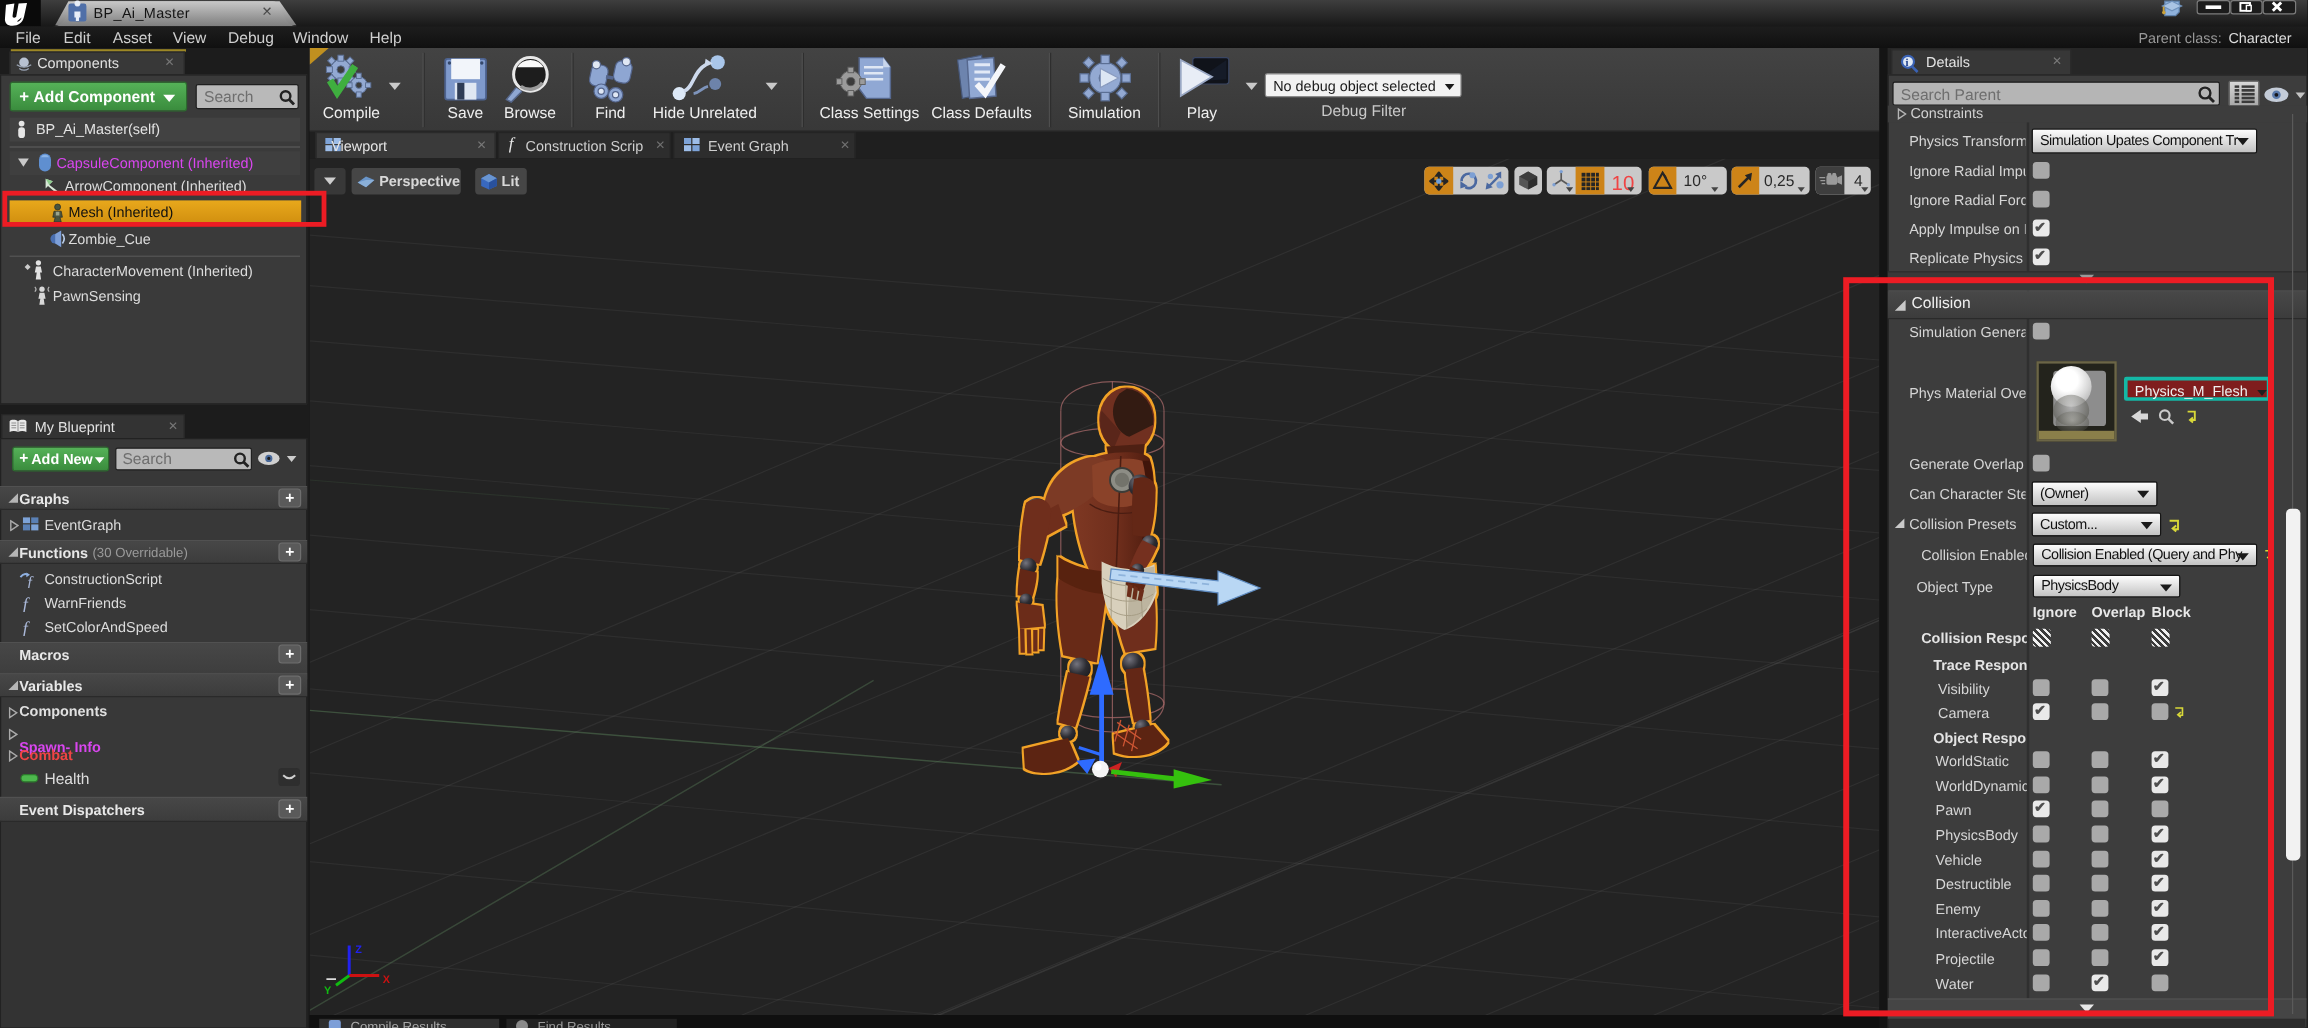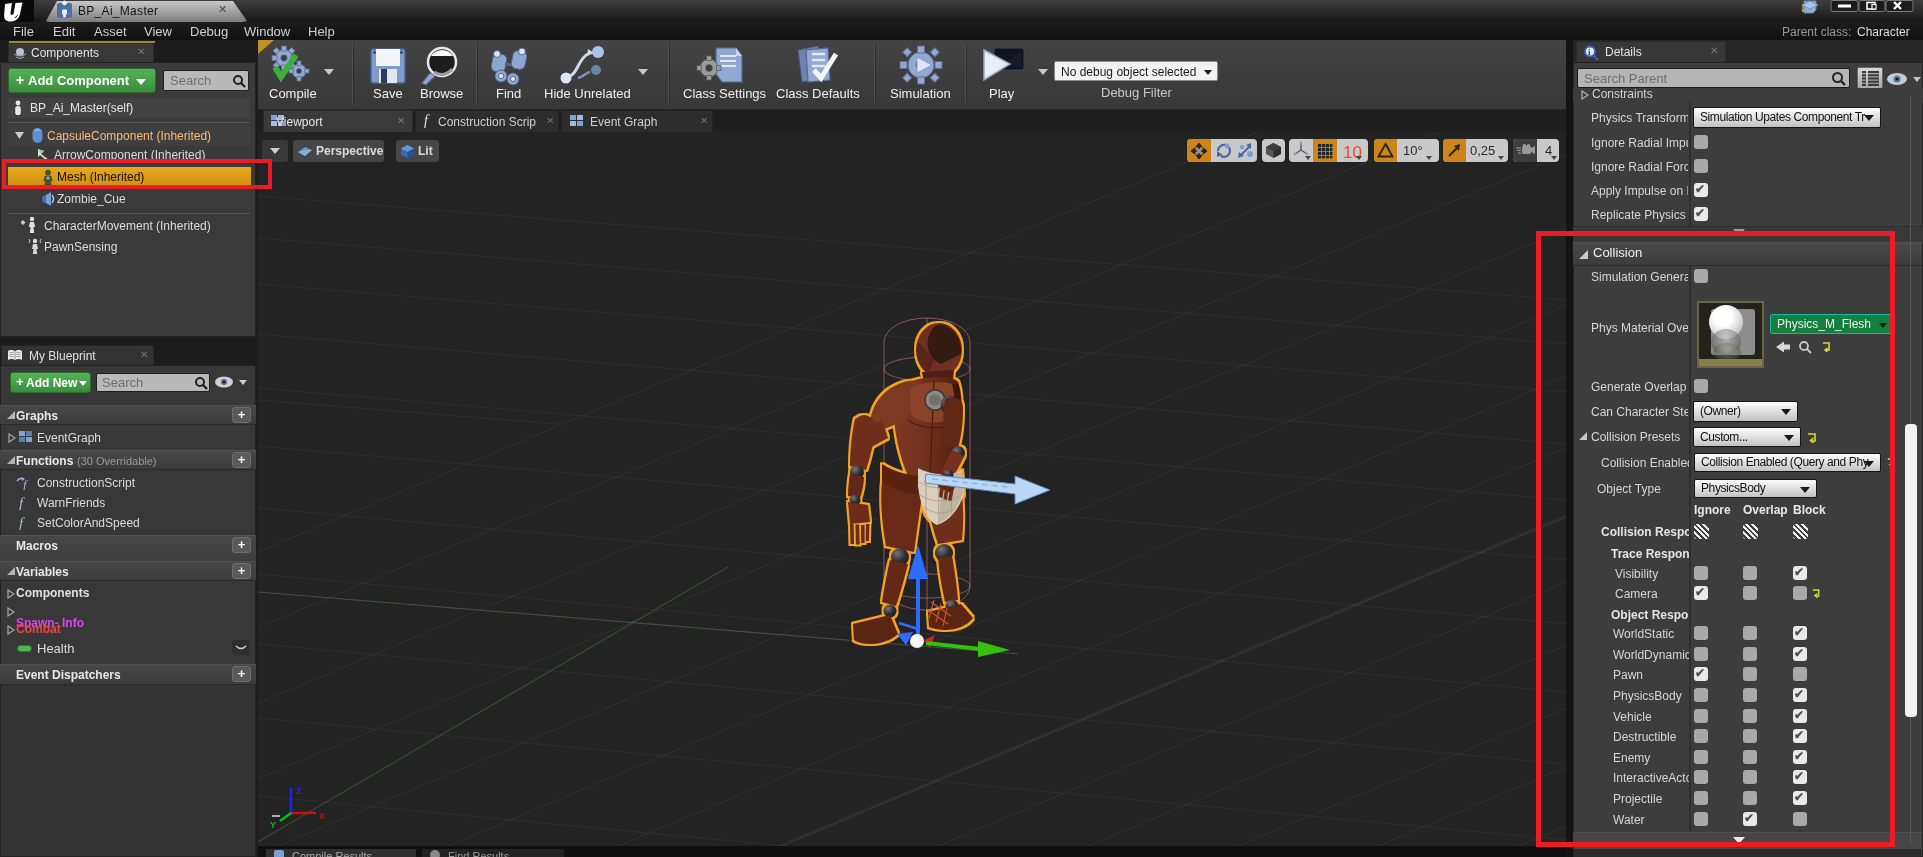--- a/index.html
+++ b/index.html
@@ -96,21 +96,21 @@
   <div class="abs txt" style="left:30px;top:61px;color:#e4e4e4">BP_Ai_Master(self)</div>
   <div class="abs" style="left:8px;top:82px;width:242px;height:1px;background:#5a5a5a"></div>
   <div class="abs" style="left:8px;top:86px;width:242px;height:20px;background:#3f3f3f"></div>
   <svg class="abs" style="left:14px;top:90px" width="11" height="11" viewBox="0 0 11 11">
       <path d="M1 2 L10 2 L5.5 9 Z" fill="#c9c9c9"></path>
     </svg>
   <svg class="abs" style="left:31px;top:87px" width="13" height="17" viewBox="0 0 13 17">
       <rect x="1.5" y="1" width="10" height="15" rx="5" fill="#5f8fd0"></rect>
       <path d="M3 4 a4 4 0 0 1 7 0" fill="#8ab4e8"></path>
     </svg>
-  <div class="abs txt" style="left:47px;top:89px;color:#fdba74">CapsuleComponent (Inherited)</div>
+  <div class="abs txt" style="left:47px;top:89px;color:#d946ef">CapsuleComponent (Inherited)</div>
   <svg class="abs" style="left:36px;top:107px" width="15" height="15" viewBox="0 0 15 15">
       <path d="M2 2 L8 4 L5 7 L13 13 L11 14 L4 8 L2 10 Z" fill="#d8e8d8"></path>
       <path d="M2 2 L8 4 L5 7 Z" fill="#8fcf8f"></path>
     </svg>
   <div class="abs txt" style="left:54px;top:108px;color:#dcdcdc">ArrowComponent (Inherited)</div>
 
   <div class="abs" style="left:8px;top:127px;width:243px;height:21px;background:linear-gradient(#e8a81c,#cf8d0e)"></div>
   <svg class="abs" style="left:42px;top:129px" width="12" height="17" viewBox="0 0 12 17">
       <path d="M6 1 a2.5 2.5 0 1 1 0 5 a2.5 2.5 0 1 1 0-5 M3 7 h6 l1 5 h-2 l1 4 h-6 l1-4 h-2 Z" fill="#49543f" stroke="#2a3025" stroke-width="0.6"></path>
       <path d="M4.5 7.5 h3 v3 h-3 Z" fill="#9aa48c"></path>
@@ -768,21 +768,21 @@
     <div class="chk" style="left:121px;top:229px"></div>
 
   <div class="abs txt" style="left:18px;top:281px;width:97px;overflow:hidden">Phys Material Overri</div>
   <div class="abs" style="left:124px;top:261px;width:67px;height:67px;background:#23231c;border:2px solid #6b6547">
     <div class="abs" style="left:12px;top:6px;width:44px;height:46px;background:#8d8d8d;border-radius:3px"></div>
     <div class="abs" style="left:10px;top:2px;width:34px;height:34px;border-radius:50%;background:radial-gradient(circle at 40% 35%,#ffffff 0 30%,#d8d8d8 60%,#9a9a9a)"></div>
     <div class="abs" style="left:12px;top:26px;width:30px;height:26px;border-radius:50%;background:radial-gradient(ellipse at 50% 40%,#cccccc,#55554d 75%);opacity:.55"></div>
     <div class="abs" style="left:14px;top:40px;width:28px;height:18px;border-radius:50%;background:radial-gradient(ellipse at 50% 40%,#bbbbb3,#4a4a42 75%);opacity:.45"></div>
     <div class="abs" style="left:0;top:56px;width:63px;height:7px;background:#8a7f4a"></div>
   </div>
-  <div class="abs" style="left:197px;top:274px;width:122px;height:20px;background:#15803d;border:1px solid #14b8a6;border-radius:2px">
+  <div class="abs" style="left:197px;top:274px;width:122px;height:20px;background:#7f1d1d;border:3px solid #14b8a6;border-radius:2px">
     <div class="abs" style="left:6px;top:2px;color:#efefef;font-size:12px">Physics_M_Flesh</div>
     <div class="abs" style="left:108px;top:8px;border:4px solid transparent;border-top:5px solid #1e1e1e"></div>
   </div>
   <svg class="abs" style="left:202px;top:300px" width="60" height="15" viewBox="0 0 60 15">
       <path d="M1 7 L9 1.5 L9 4.5 L15 4.5 L15 9.5 L9 9.5 L9 12.5 Z" fill="#d8d8d8"></path>
       <circle cx="29" cy="6" r="4" fill="none" stroke="#c9c9c9" stroke-width="1.8"></circle>
       <path d="M32 9 L36 13" stroke="#c9c9c9" stroke-width="2"></path>
       <path d="M48 3 h6 v7 h-3 M52.5 12 l-2.5 -2 2.5 -2" stroke="#d8d838" fill="none" stroke-width="1.6"></path>
     </svg>
   <div class="abs txt" style="left:18px;top:340px;width:97px;overflow:hidden">Generate Overlap Ev</div>

